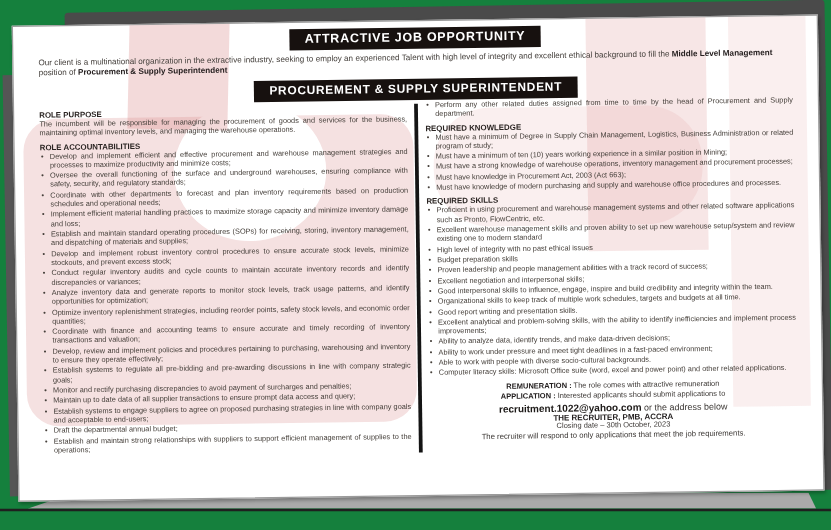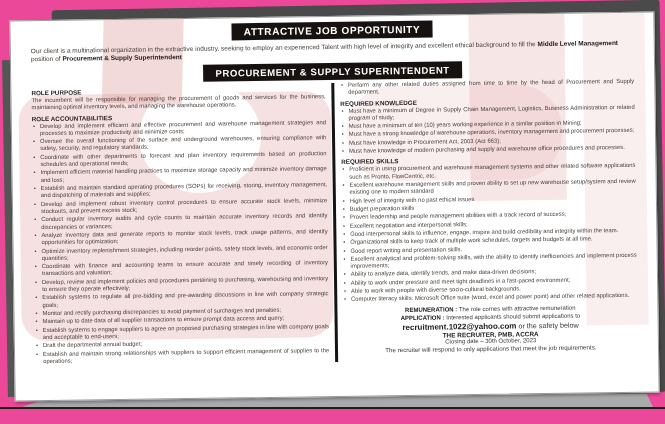--- a/index.html
+++ b/index.html
@@ -1,16 +1,16 @@
 <!DOCTYPE html>
 <html><head>
 <meta charset="utf-8">
 <style>
   html,body{margin:0;padding:0;background:#fff;}
-  .canvas{position:relative;width:665px;height:424px;background:#ec4899;overflow:hidden;
+  .canvas{position:relative;width:665px;height:424px;background:#15803d;overflow:hidden;
           font-family:"Liberation Sans",sans-serif;}
   
   .back-sheet{position:absolute;left:55px;top:5px;right:2px;height:392px;background:#4a4a4a;
               border-radius:3px;transform:rotate(-1deg);}
   .back-sheet-left{position:absolute;left:5px;top:60px;width:15px;height:337px;background:#555;
                    transform:rotate(-1deg);}
   .bottom-band{position:absolute;left:22px;right:12px;top:394px;height:13px;background:#aaa;
                clip-path:polygon(6% 0,99% 0,100% 100%,0 100%);}
   .bottom-line{position:absolute;left:0;right:0;top:407px;height:2px;background:#1f1f1f;}
   
@@ -181,21 +181,21 @@
             <div class="line">
               <span class="b">REMUNERATION :</span>
               <span>The role comes with attractive remuneration</span>
             </div>
             <div class="line">
               <span class="b">APPLICATION :</span>
               <span>Interested applicants should submit applications to</span>
             </div>
             <div class="email-line">
               <span class="email">recruitment.1022@yahoo.com</span>
-              <span>or the safety below</span>
+              <span>or the address below</span>
             </div>
             <div class="addr">THE RECRUITER, PMB, ACCRA</div>
             <div class="closing">Closing date – 30th October, 2023</div>
             <div class="note">The recruiter will respond to only applications that meet the job requirements.</div>
           </div>
         </div>
 
       </div>
     </div>
   </div>

